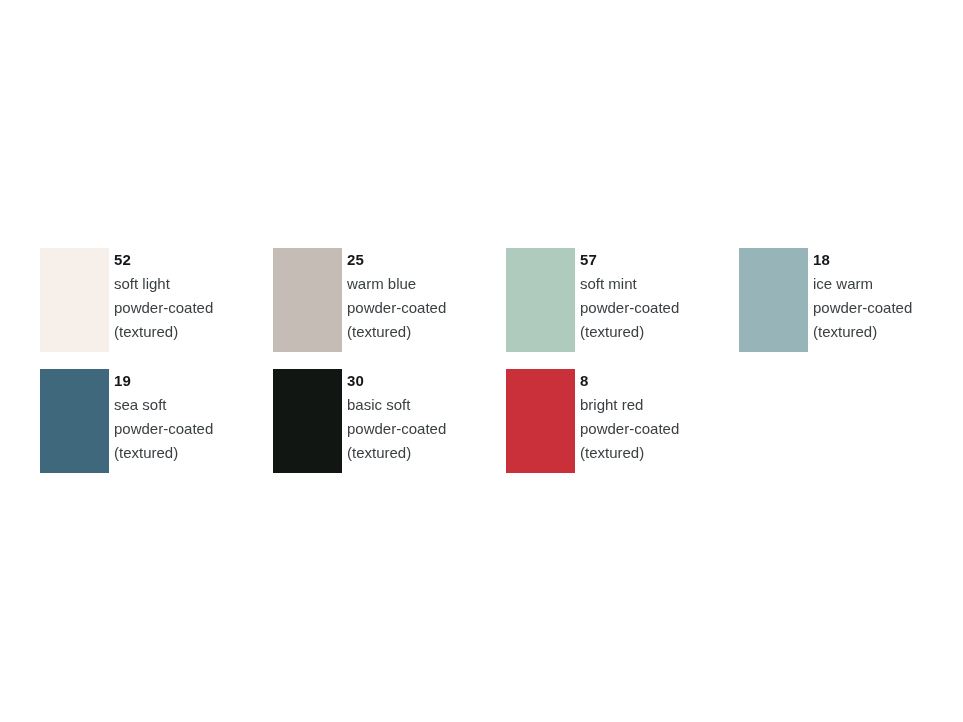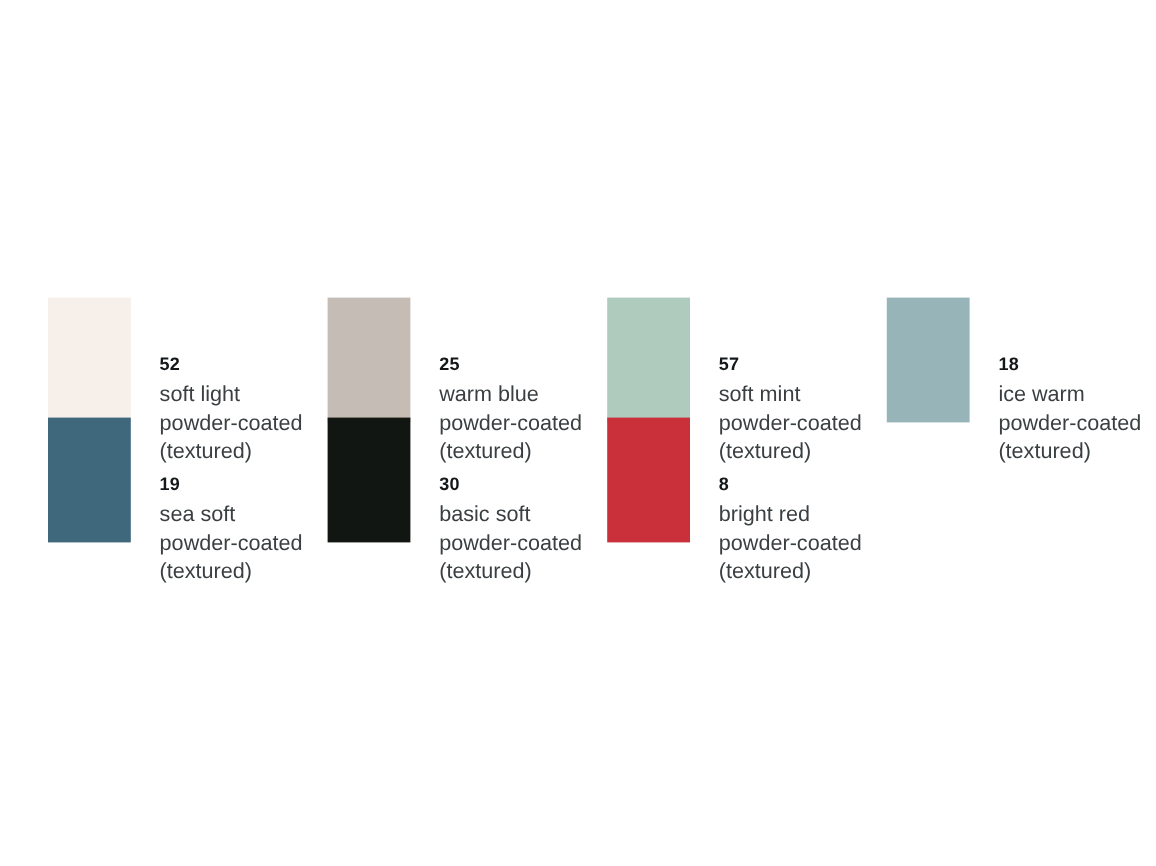--- a/index.html
+++ b/index.html
@@ -22,54 +22,53 @@
   }
 
   .swatch-row {
     position: absolute;
     left: 40px;
     display: flex;
     flex-direction: row;
   }
 
   #swatch-row-1 { top: 248px; }
-  #swatch-row-2 { top: 348px; }
+  #swatch-row-2 { top: 369px; }
 
   .swatch-cell {
     width: 233px;
     display: flex;
     flex-direction: row;
     align-items: flex-start;
   }
 
   .swatch-chip {
     width: 69px;
     height: 104px;
     flex: 0 0 69px;
     border: 0;
   }
 
   .swatch-info {
-    padding-left: 24px;
+    padding-left: 5px;
     padding-top: 1px;
-    margin-top: 44px;
   }
 
   .swatch-code {
     font-size: 15px;
     font-weight: bold;
     color: #15181a;
     line-height: 21px;
     letter-spacing: 0.2px;
     margin-bottom: 2px;
     white-space: nowrap;
   }
 
   .swatch-line {
-    font-size: 18px;
+    font-size: 15px;
     font-weight: normal;
     color: #3a3f42;
     line-height: 24px;
     white-space: nowrap;
   }
 </style>
 </head>
 <body>
 
 <div id="swatch-board">

